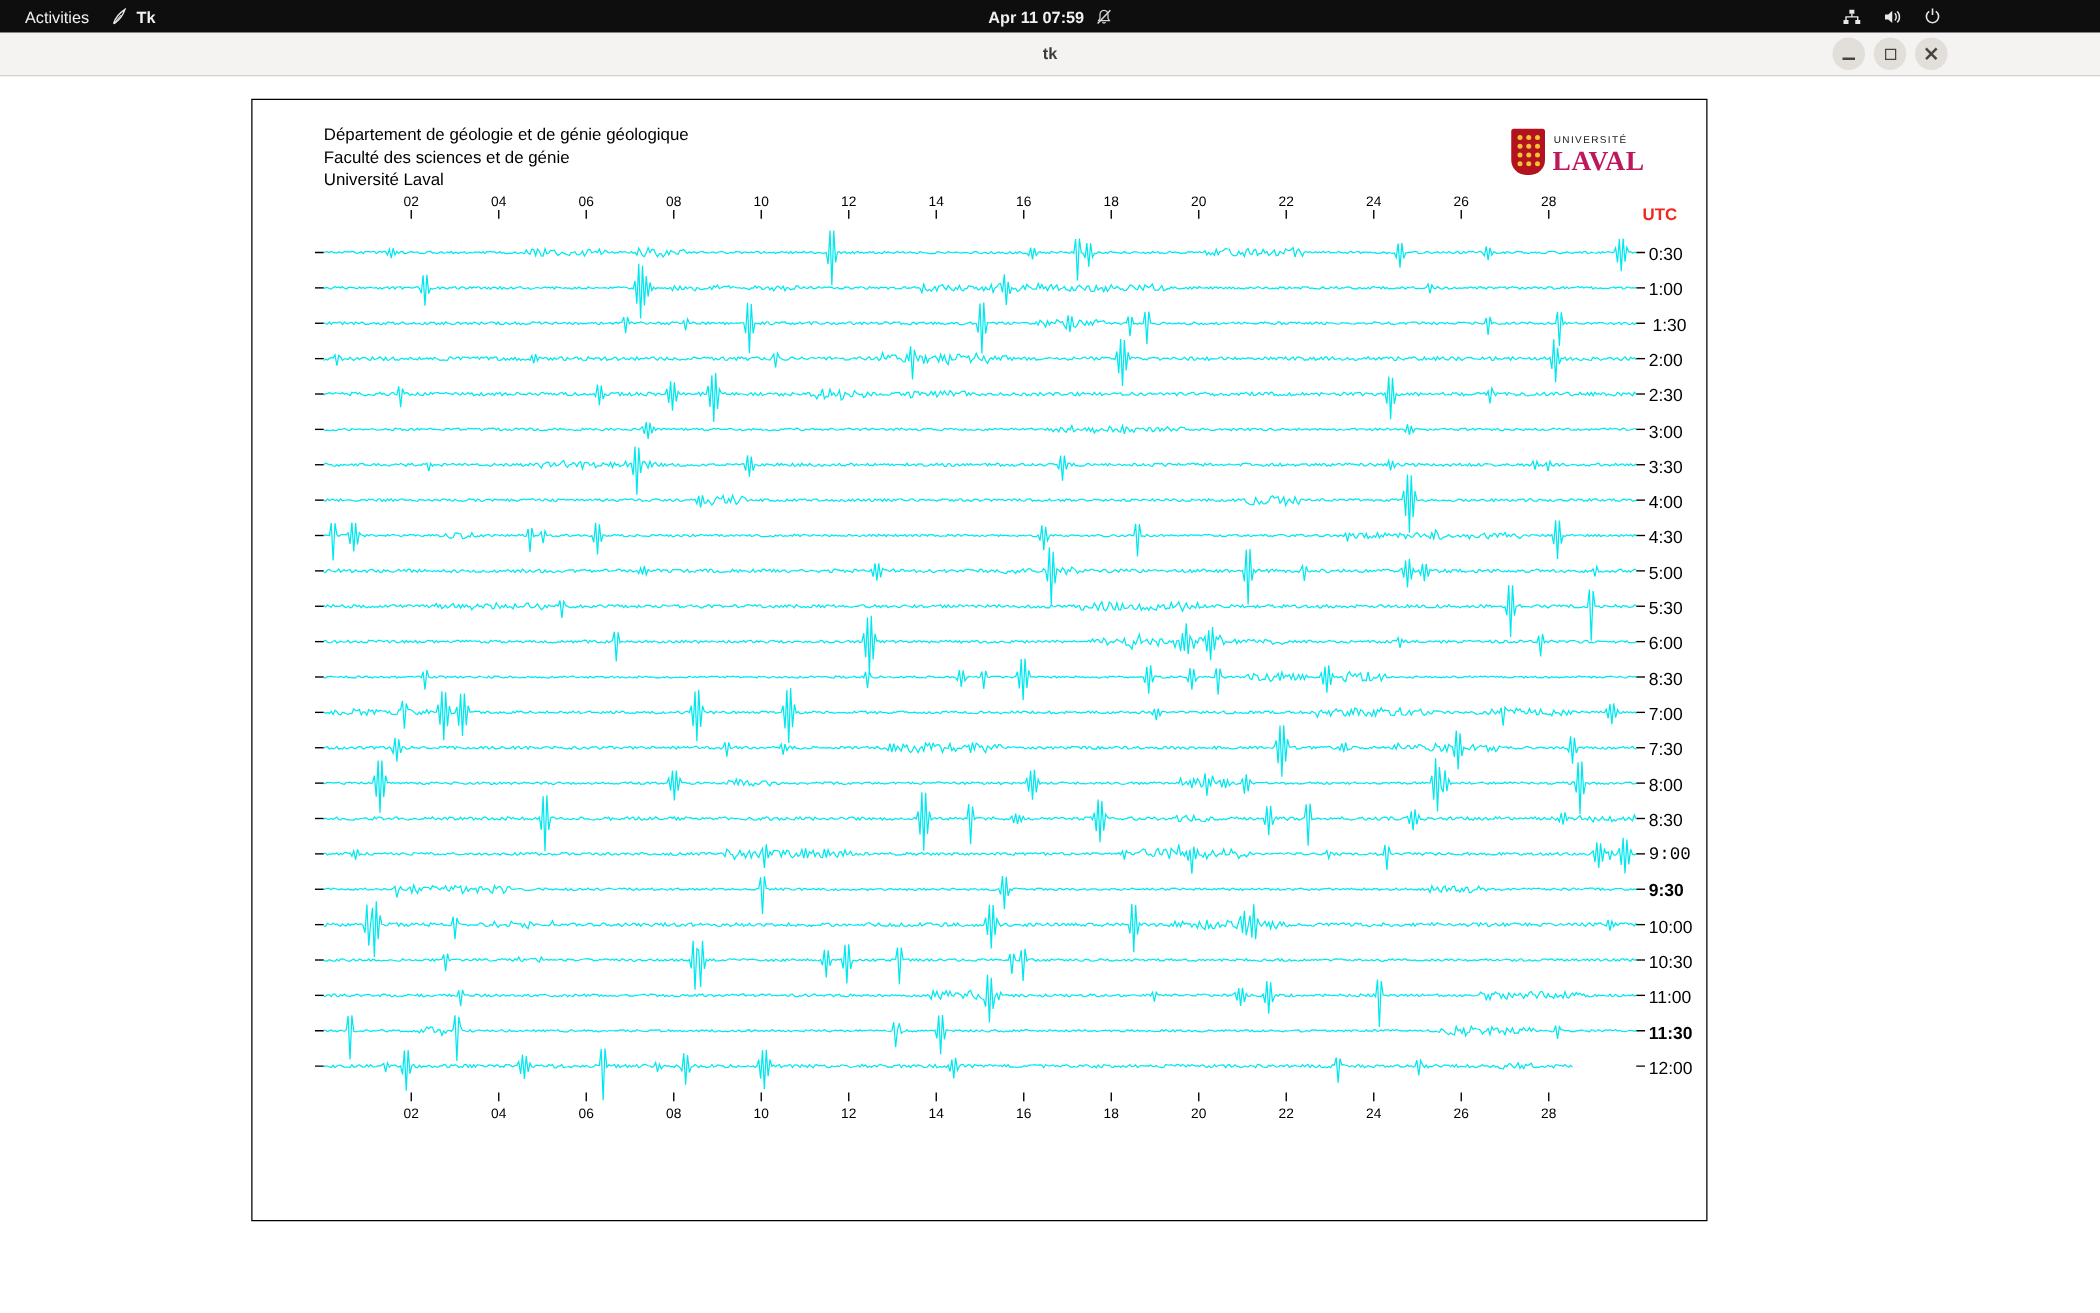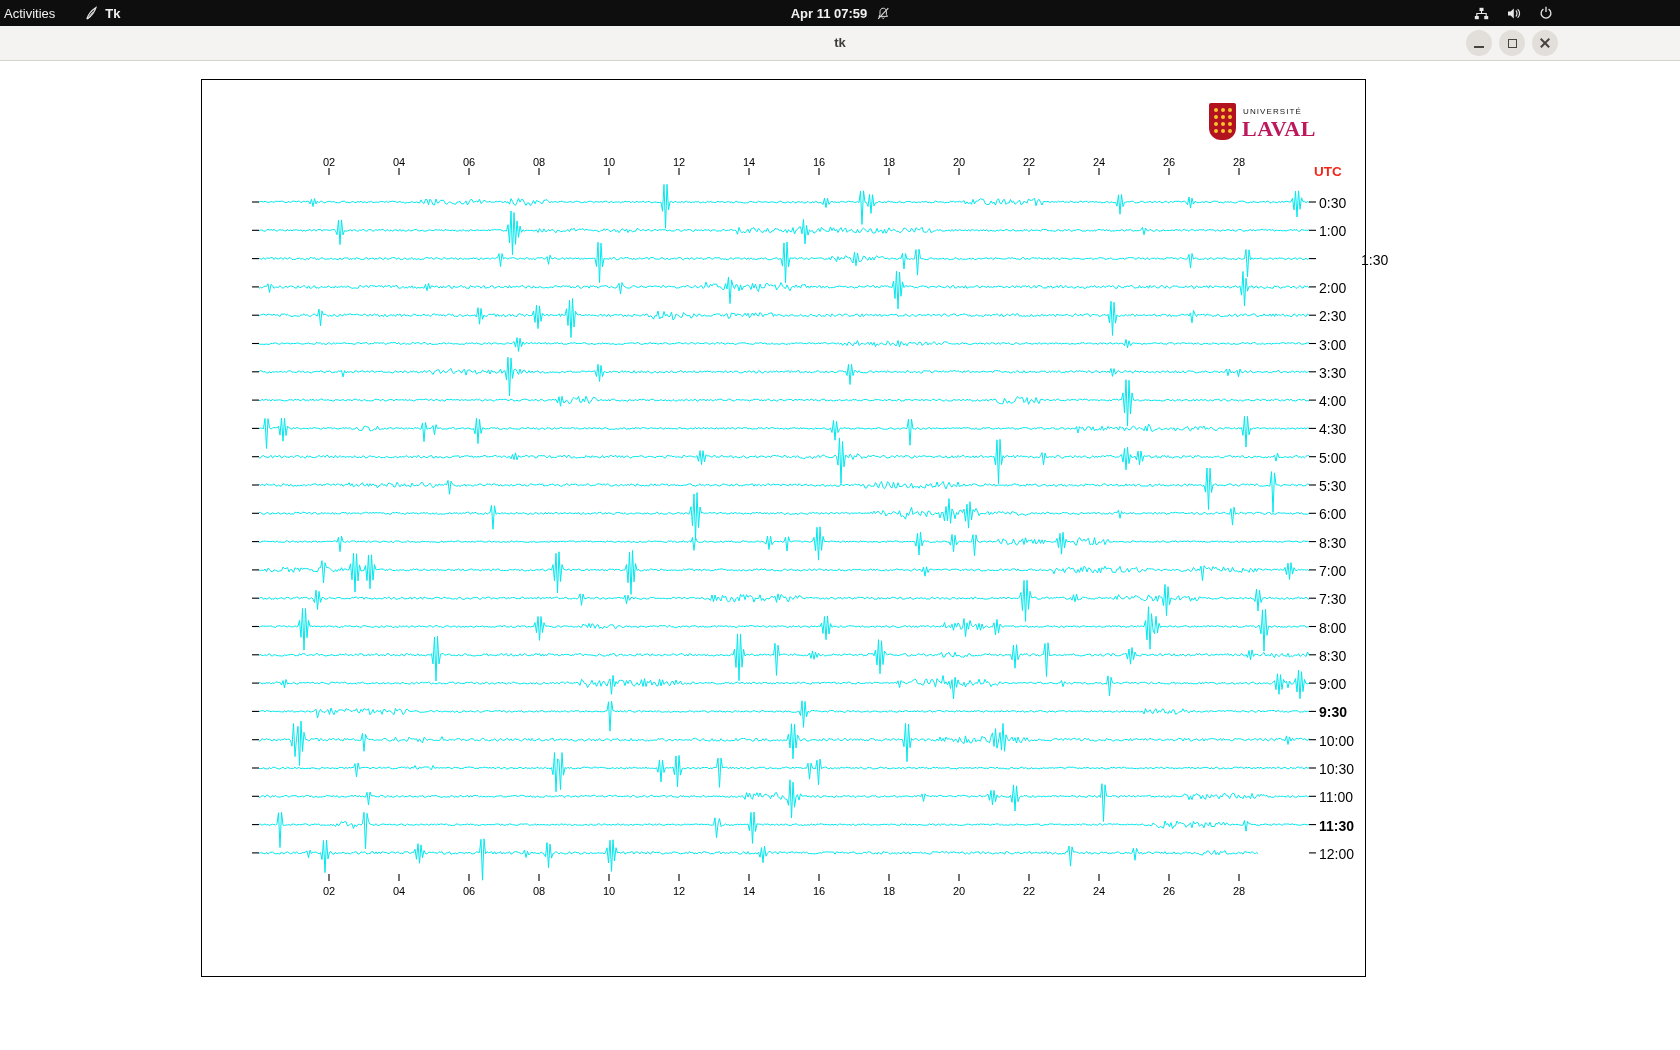--- a/index.html
+++ b/index.html
@@ -6,21 +6,21 @@
   body{
     width:1680px;height:1050px;overflow:hidden;position:relative;
     font-family:"Liberation Sans",sans-serif;background:#ffffff;
   }
   
   #topbar{
     position:absolute;left:0;top:0;width:1680px;height:26px;
     background:#0e0e0e;color:#f1f1f1;font-size:13px;
     display:flex;align-items:center;z-index:30;
   }
-  .tb-left{display:flex;align-items:flex-start;gap:26px;}
+  .tb-left{display:flex;align-items:flex-start;gap:14px;padding-left:16px;}
   .tb-activities{padding:0 4px;cursor:default;}
   .tb-appmenu{display:flex;align-items:center;gap:7px;font-weight:bold;}
   .tb-center{
     position:absolute;left:50%;transform:translateX(-50%);
     display:flex;align-items:center;gap:9px;font-weight:bold;
   }
   .tb-right{
     position:absolute;right:127px;top:0;height:26px;
     display:flex;align-items:center;gap:18px;
   }
@@ -167,20 +167,25 @@
     <div class="wbtn">
         <span class="x1"></span>
         <span class="x2"></span>
       </div>
   </div>
 </div>
 
 <div id="content">
   <div id="frame">
 
+    <div id="inst">
+      <div>Département de géologie et de génie géologique</div>
+      <div>Faculté des sciences et de génie</div>
+      <div>Université Laval</div>
+    </div>
 
 
     <div id="logo">
       <div id="logo-shield">
         <div class="dots">
             <span></span>
             <span></span>
             <span></span>
             <span></span>
             <span></span>
@@ -323,36 +328,36 @@
         <span class="xtick" style="left: 827px; top: 76px;">22</span>
         <span class="xtick" style="left: 827px; top: 805px;">22</span>
         <span class="xtick" style="left: 897px; top: 76px;">24</span>
         <span class="xtick" style="left: 897px; top: 805px;">24</span>
         <span class="xtick" style="left: 967px; top: 76px;">26</span>
         <span class="xtick" style="left: 967px; top: 805px;">26</span>
         <span class="xtick" style="left: 1037px; top: 76px;">28</span>
         <span class="xtick" style="left: 1037px; top: 805px;">28</span>
         <span class="tlab" style="left: 1117px; top: 115px;">0:30</span>
         <span class="tlab" style="left: 1117px; top: 143.3px;">1:00</span>
-        <span class="tlab" style="left: 1159px; top: 171.6px;">1:30</span>
+        <span class="tlab" style="left: 1120px; top: 171.6px;">1:30</span>
         <span class="tlab" style="left: 1117px; top: 199.9px;">2:00</span>
         <span class="tlab" style="left: 1117px; top: 228.2px;">2:30</span>
         <span class="tlab" style="left: 1117px; top: 256.5px;">3:00</span>
         <span class="tlab" style="left: 1117px; top: 284.8px;">3:30</span>
         <span class="tlab" style="left: 1117px; top: 313.1px;">4:00</span>
         <span class="tlab" style="left: 1117px; top: 341.4px;">4:30</span>
         <span class="tlab" style="left: 1117px; top: 369.7px;">5:00</span>
         <span class="tlab" style="left: 1117px; top: 398px;">5:30</span>
         <span class="tlab" style="left: 1117px; top: 426.3px;">6:00</span>
         <span class="tlab" style="left: 1117px; top: 454.6px;">8:30</span>
         <span class="tlab" style="left: 1117px; top: 482.9px;">7:00</span>
         <span class="tlab" style="left: 1117px; top: 511.2px;">7:30</span>
         <span class="tlab" style="left: 1117px; top: 539.5px;">8:00</span>
         <span class="tlab" style="left: 1117px; top: 567.8px;">8:30</span>
-        <span class="tlab" style="left: 1117px; top: 596.1px;">9:00</span>
+        <span class="tlab" style="left: 1117px; top: 596.1px; font-family: Liberation Mono, monospace;">9:00</span>
         <span class="tlab" style="left: 1117px; top: 624.4px; font-weight: bold;">9:30</span>
         <span class="tlab" style="left: 1117px; top: 652.7px;">10:00</span>
         <span class="tlab" style="left: 1117px; top: 681px;">10:30</span>
         <span class="tlab" style="left: 1117px; top: 709.3px;">11:00</span>
         <span class="tlab" style="left: 1117px; top: 737.6px; font-weight: bold;">11:30</span>
         <span class="tlab" style="left: 1117px; top: 765.9px;">12:00</span>
       </div>
 
     <div id="utc-label" style="color: rgb(242, 38, 27);">UTC</div>
   </div>

